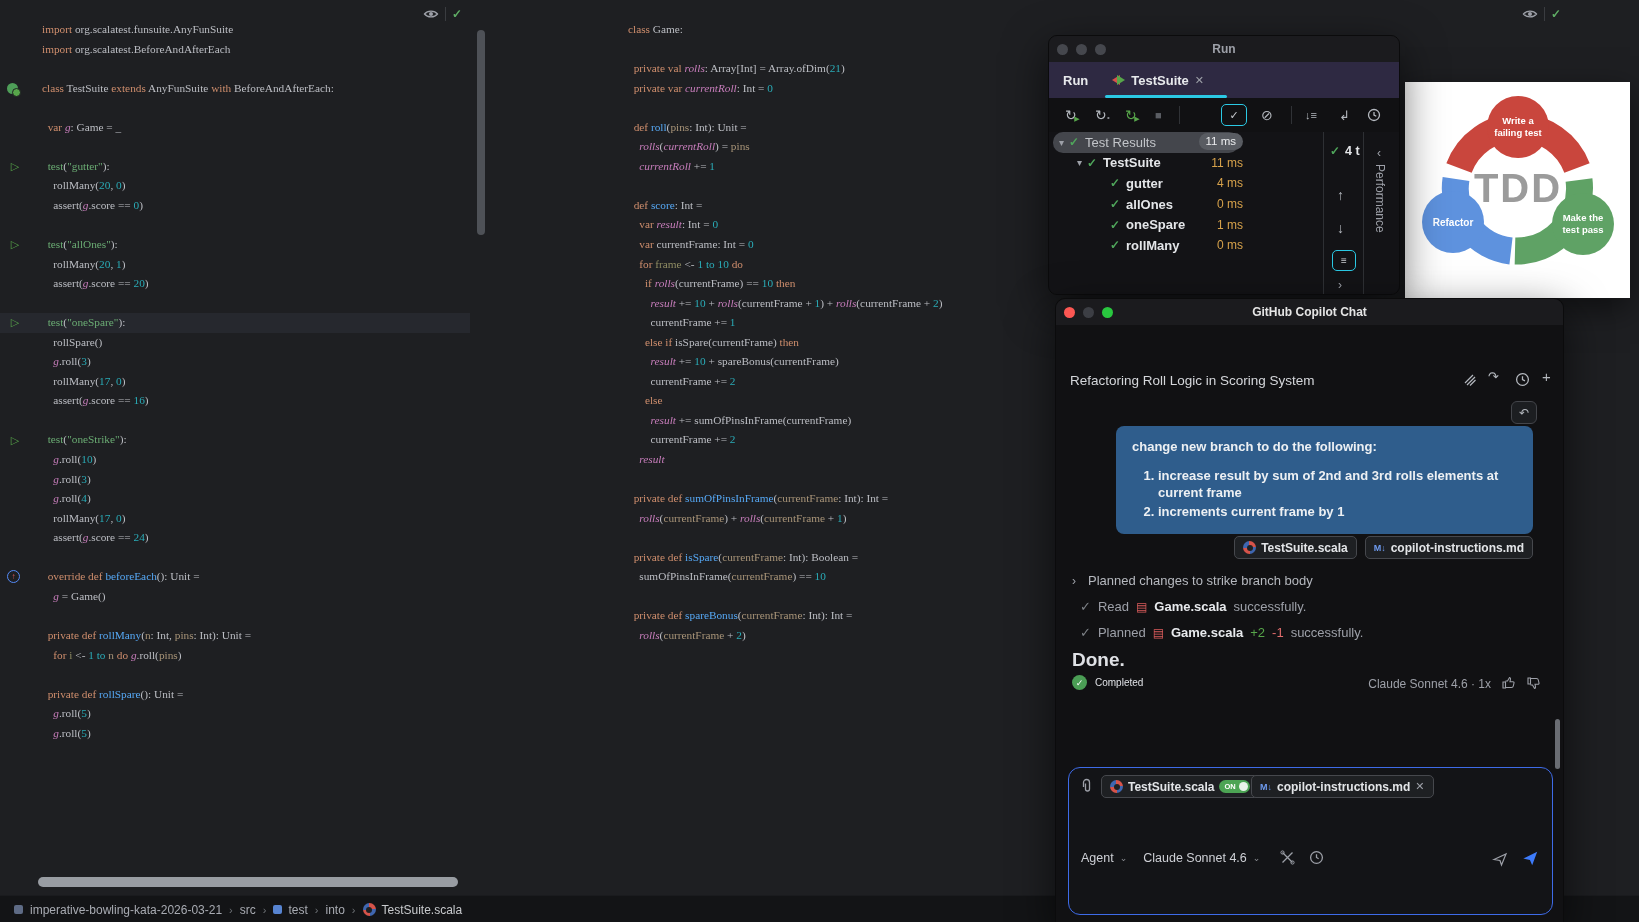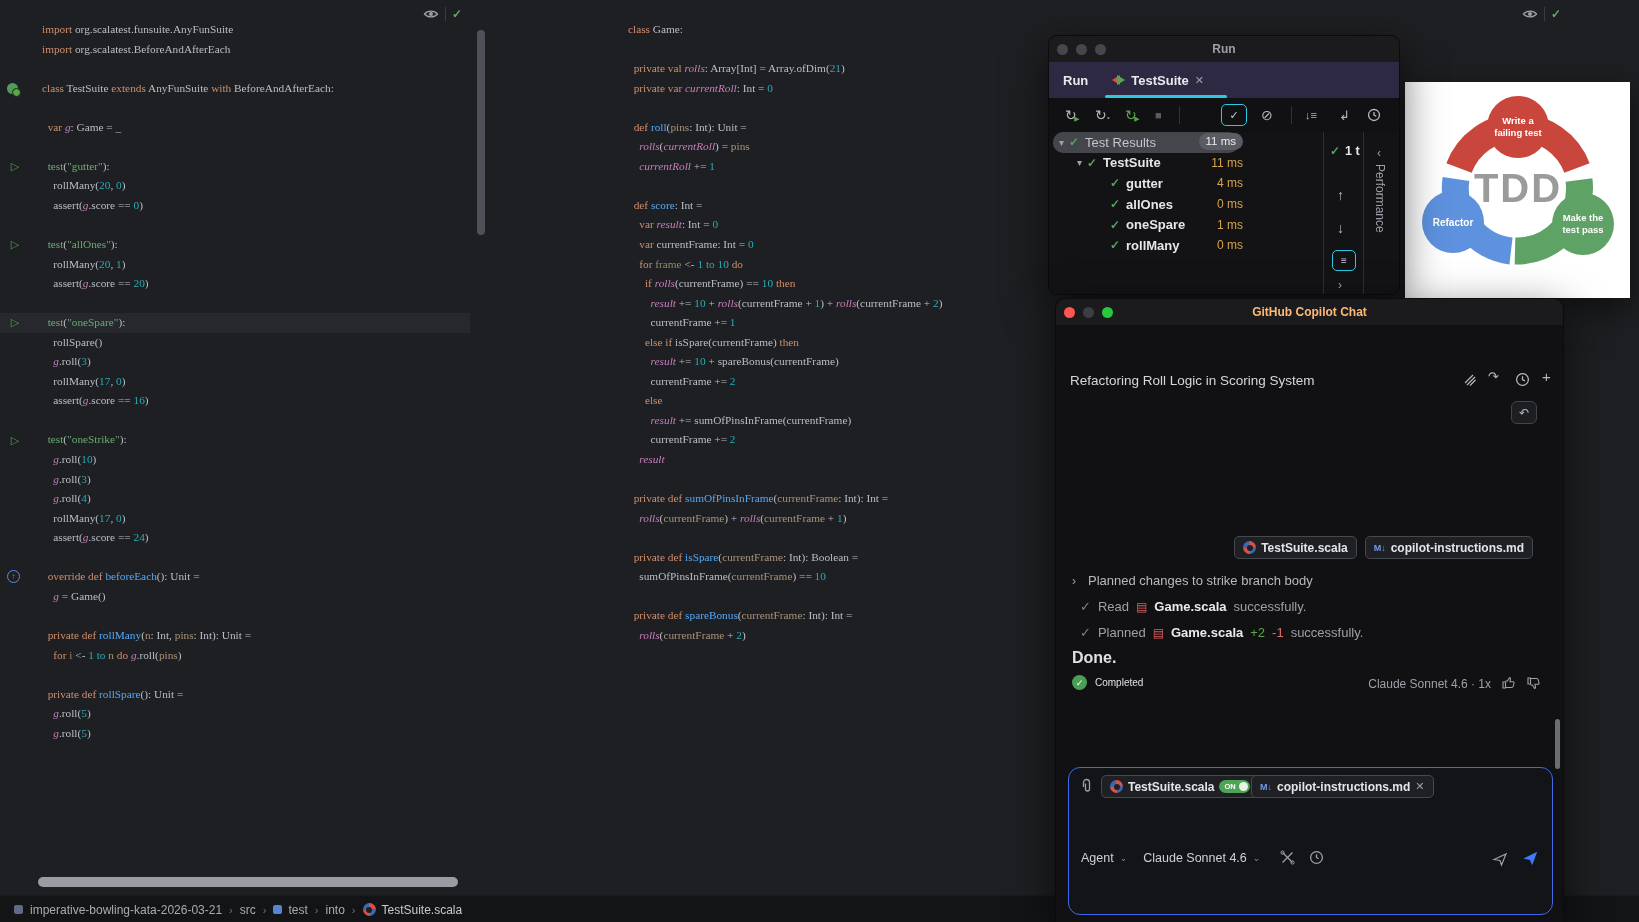--- a/index.html
+++ b/index.html
@@ -171,21 +171,21 @@
       <div class="tree-row" style="padding-left: 46px;">
         <span style="width: 15px; display: inline-block;"></span>
         <span class="chk" style="position: relative;">✓</span>
         <span style="position: relative; font-weight: bold;">rollMany</span>
         <span class="tree-time ms">0 ms</span>
       </div>
     </div>
   <div class="abs" style="left:274px;top:96px;width:1px;bottom:0;background:#2E3034"></div>
   <div class="abs" style="left:275px;top:96px;width:39px;bottom:0;background:#131316;">
     <span class="abs" style="left:6px;top:12px;color:#4FA65B;font-weight:bold;font-size:12px;">✓</span>
-    <span class="abs" style="left:21px;top:12px;color:#E4E6E9;font-size:12.5px;font-weight:bold;white-space:nowrap;">1 t</span>
+    <span class="abs" style="left:21px;top:12px;color:#E4E6E9;font-size:12.5px;font-weight:bold;white-space:nowrap;">4 t</span>
     <span class="ic abs" style="left:13px;top:55px;font-size:14px;">↑</span>
     <span class="ic abs" style="left:13px;top:88px;font-size:14px;">↓</span>
     <span class="abs" style="left:8px;top:118px;width:22px;height:19px;border:1.5px solid #2BC9E4;border-radius:5px;color:#C9CCD1;font-size:10px;display:flex;align-items:center;justify-content:center;">≡</span>
     <span class="ic abs" style="left:14px;top:146px;font-size:12px;color:#9DA0A8">›</span>
   </div>
   <div class="abs" style="left:314px;top:96px;right:0;bottom:0;background:#131316;border-left:1px solid #2E3034;">
     <span class="abs" style="left:13px;top:14px;color:#9DA0A8;font-size:12px;">‹</span>
     <span class="abs" style="left:9px;top:32px;color:#9DA0A8;font-size:12px;writing-mode:vertical-rl;">Performance</span>
   </div>
 </div>
@@ -205,40 +205,47 @@
     <text x="178" y="151" text-anchor="middle" font-size="9.5" font-weight="bold" fill="#fff" font-family="Liberation Sans,sans-serif">test pass</text>
     <text x="48" y="144" text-anchor="middle" font-size="10" font-weight="bold" fill="#fff" font-family="Liberation Sans,sans-serif">Refactor</text>
   </svg>
 </div>
 
 <div class="win" style="left:1055px;top:298px;width:507px;height:624px;border-radius:10px 10px 0 0;z-index:30;overflow:hidden;background:#111113;">
   <div class="titlebar">
     <span class="dot" style="background:#FC5753"></span>
     <span class="dot" style="background:#3C3E44"></span>
     <span class="dot" style="background:#29C73F"></span>
-    <span class="title-c" style="color:#fdba74">GitHub Copilot Chat</span>
+    <span class="title-c" style="color:#e5e5e5">GitHub Copilot Chat</span>
   </div>
 
   <div class="abs" style="left:14px;top:74px;color:#D5D7DB;font-size:13.5px;">Refactoring Roll Logic in Scoring System</div>
   <span class="abs" style="left:406px;top:73px;">
     <svg width="16" height="16" viewBox="0 0 16 16">
         <path d="M3 11 L11 3 M5 13 L13 5 M8 13.5 L13.5 8" stroke="#B4B8BE" stroke-width="1.2" fill="none"></path>
       </svg>
   </span>
   <span class="ic abs" style="left:432px;top:70px;font-size:13px;">↷</span>
   <span class="abs" style="left:459px;top:73px;">
     <svg width="15" height="15" viewBox="0 0 14 14">
         <circle cx="7" cy="7" r="5.5" fill="none" stroke="#B4B8BE" stroke-width="1.2"></circle>
         <path d="M7 4 V7 L9.3 8.3" fill="none" stroke="#B4B8BE" stroke-width="1.2"></path>
       </svg>
   </span>
   <span class="ic abs" style="left:486px;top:69px;font-size:15px;">+</span>
 
   <span class="abs" style="left:455px;top:102px;width:24px;height:21px;border:1px solid #43454A;border-radius:6px;background:#1C1E21;color:#B4B8BE;font-size:12px;display:flex;align-items:center;justify-content:center;">↶</span>
 
+  <div class="abs" style="left:60px;top:127px;width:385px;background:#2F5D8C;border-radius:8px;padding:12px 16px;color:#EDF0F3;font-size:13px;font-weight:bold;line-height:17px;">
+    <div>change new branch to do the following:</div>
+    <ol style="margin:12px 0 2px 0;padding-left:26px;">
+      <li style="margin-bottom:2px;">increase result by sum of 2nd and 3rd rolls elements at current frame</li>
+      <li>increments current frame by 1</li>
+    </ol>
+  </div>
 
   <div class="abs" style="left:0;top:237px;width:477px;display:flex;justify-content:flex-end;gap:8px;">
     <span class="chipfile">
         <span class="scala-ic"></span>
         <span>TestSuite.scala</span>
       </span>
     <span class="chipfile">
         <span class="md-ic">M↓</span>
         <span>copilot-instructions.md</span>
       </span>
@@ -258,21 +265,21 @@
   </div>
   <div class="step" style="top:326px;">
     <span style="color:#7E8287">✓</span>
     <span>Planned</span>
     <span class="file-red">▤</span>
     <b>Game.scala</b>
     <span style="color:#57A64A">+2</span>
     <span style="color:#E06C6C">-1</span>
     <span>successfully.</span>
   </div>
-  <div class="abs" style="left:16px;top:350px;color:#DFE1E5;font-size:16px;font-weight:bold;">Done.</div>
+  <div class="abs" style="left:16px;top:350px;color:#DFE1E5;font-size:19px;font-weight:bold;">Done.</div>
 
   <div class="abs" style="left:16px;top:376px;display:flex;align-items:center;gap:8px;">
     <span style="width:15px;height:15px;border-radius:50%;background:#4B9E55;color:#fff;font-size:9px;display:flex;align-items:center;justify-content:center;">✓</span>
     <span style="color:#DFE1E5;font-size:10px;">Completed</span>
   </div>
   <div class="abs" style="left:300px;top:378px;width:135px;text-align:right;color:#9DA0A8;font-size:12px;">Claude Sonnet 4.6 · 1x</div>
   <span class="abs" style="left:445px;top:376px;">
     <svg width="15" height="15" viewBox="0 0 15 15">
         <path d="M2 7 h2.5 v6 H2 Z M4.5 12.5 h6 q1.5 0 1.8-1.5 l.7-3 q.2-1.2-1-1.2 h-3 l.5-2.8 q.2-1.3-1-1.5 l-2 3.5 h-2" fill="none" stroke="#9DA0A8" stroke-width="1.1"></path>
       </svg>

